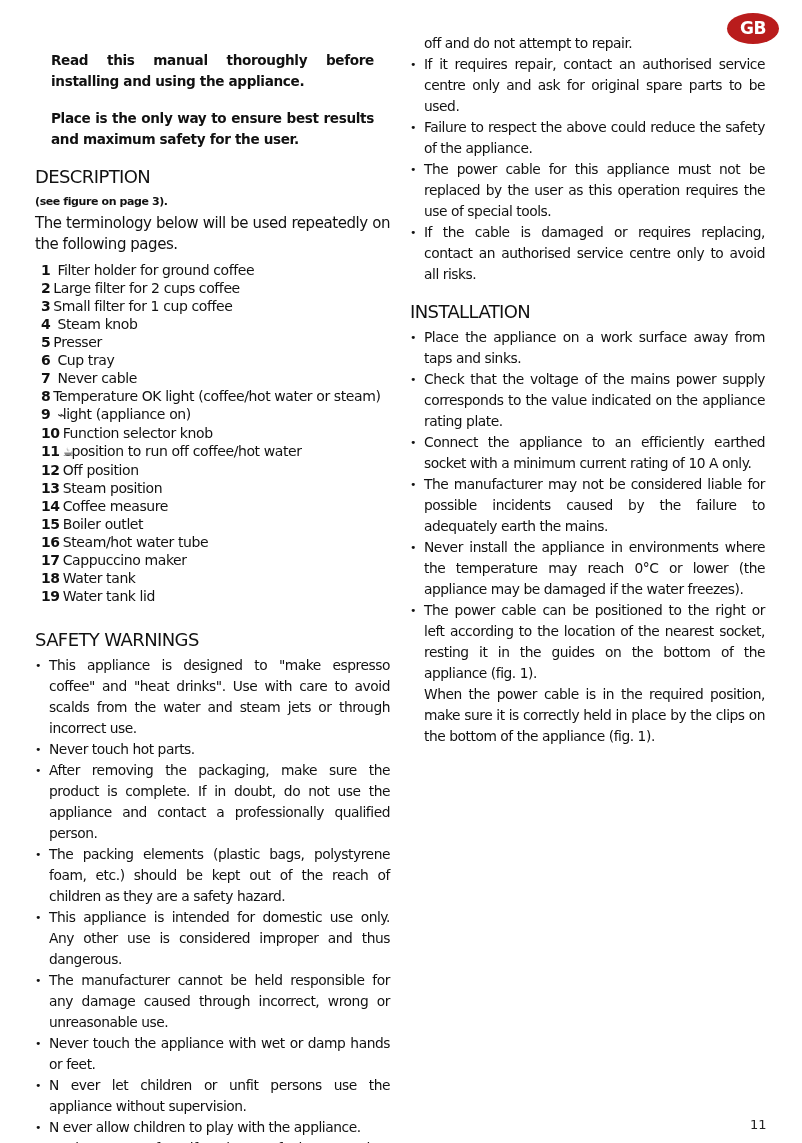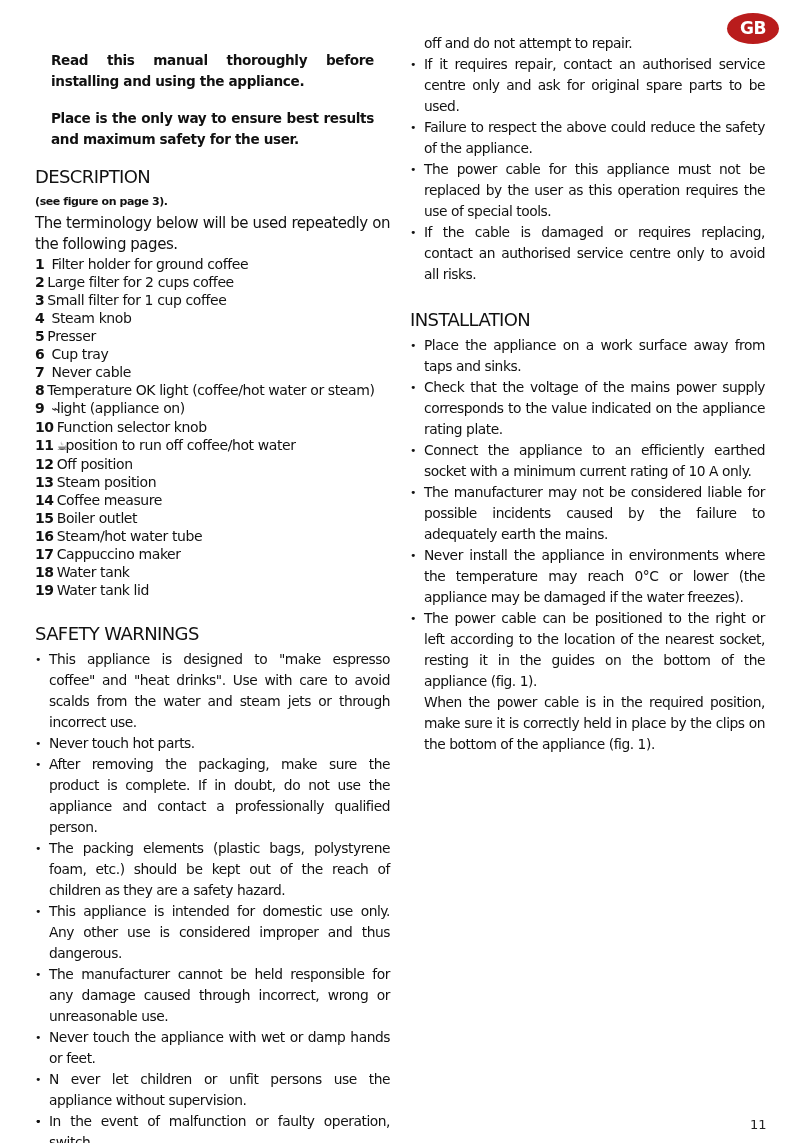--- a/index.html
+++ b/index.html
@@ -21,21 +21,21 @@
       letter-spacing: -0.6px; margin: 9px 0 4px 0;
     }
     .sub {
       font-weight: bold; font-size: 11px; line-height: 20px;
       letter-spacing: -0.4px; margin: 0 0 1px 0;
     }
     .p {
       font-size: 15px; line-height: 21px; letter-spacing: -0.45px;
       text-align: justify; margin: 0;
     }
-    .terms { list-style: none; margin: 0; padding: 0; }
+    .terms { list-style: none; margin: 6px; padding: 0; }
     .terms li {
       font-size: 14px; line-height: 18px; letter-spacing: -0.4px;
       white-space: nowrap;
     }
     .terms .num { font-weight: bold; margin-right: 3px; }
 
     .bullets { list-style: none; margin: 0; padding: 0; }
     .bullets li {
       position: relative; padding-left: 14px;
       font-size: 13.8px; line-height: 21px; letter-spacing: -0.45px;
@@ -101,35 +101,35 @@
   <div class="h" style="margin-top:24px;">SAFETY WARNINGS</div>
   <ul class="bullets">
     <li><span class="dot">•</span><span>This appliance is designed to "make espresso coffee" and "heat drinks". Use with care to avoid scalds from the water and steam jets or through incorrect use.</span></li>
     <li><span class="dot">•</span><span>Never touch hot parts.</span></li>
     <li><span class="dot">•</span><span>After removing the packaging, make sure the product is complete. If in doubt, do not use the appliance and contact a professionally qualified person.</span></li>
     <li><span class="dot">•</span><span>The packing elements (plastic bags, polystyrene foam, etc.) should be kept out of the reach of children as they are a safety hazard.</span></li>
     <li><span class="dot">•</span><span>This appliance is intended for domestic use only. Any other use is considered improper and thus dangerous.</span></li>
     <li><span class="dot">•</span><span>The manufacturer cannot be held responsible for any damage caused through incorrect, wrong or unreasonable use.</span></li>
     <li><span class="dot">•</span><span>Never touch the appliance with wet or damp hands or feet.</span></li>
     <li><span class="dot">•</span><span>N ever let children or unfit persons use the appliance without supervision.</span></li>
-    <li><span class="dot">•</span></li>
+    <li><span class="dot">•</span><span>N ever allow children to play with the appliance.</span></li>
     <li><span class="dot">•</span><span>In the event of malfunction or faulty operation, switch</span></li>
   </ul>
 </div>
 
 <div class="col col-right">
   <p class="no-bullet-first">off and do not attempt to repair.</p>
   <ul class="bullets">
     <li><span class="dot">•</span><span>If it requires repair, contact an authorised service centre only and ask for original spare parts to be used.</span></li>
     <li><span class="dot">•</span><span>Failure to respect the above could reduce the safety of the appliance.</span></li>
     <li><span class="dot">•</span><span>The power cable for this appliance must not be replaced by the user as this operation requires the use of special tools.</span></li>
     <li><span class="dot">•</span><span>If the cable is damaged or requires replacing, contact an authorised service centre only to avoid all risks.</span></li>
   </ul>
 
-  <div class="h" style="margin-top:24px;">INSTALLATION</div>
+  <div class="h" style="margin-top:16px;">INSTALLATION</div>
   <ul class="bullets">
     <li><span class="dot">•</span><span>Place the appliance on a work surface away from taps and sinks.</span></li>
     <li><span class="dot">•</span><span>Check that the voltage of the mains power supply corresponds to the value indicated on the appliance rating plate.</span></li>
     <li><span class="dot">•</span><span>Connect the appliance to an efficiently earthed socket with a minimum current rating of 10 A only.</span></li>
     <li><span class="dot">•</span><span>The manufacturer may not be considered liable for possible incidents caused by the failure to adequately earth the mains.</span></li>
     <li><span class="dot">•</span><span>Never install the appliance in environments where the temperature may reach 0°C or lower (the appliance may be damaged if the water freezes).</span></li>
     <li><span class="dot">•</span><span>The power cable can be positioned to the right or left according to the location of the nearest socket, resting it in the guides on the bottom of the appliance (fig. 1).</span></li>
     <li class="cont"><span>When the power cable is in the required position, make sure it is correctly held in place by the clips on the bottom of the appliance (fig. 1).</span></li>
   </ul>
 </div>

